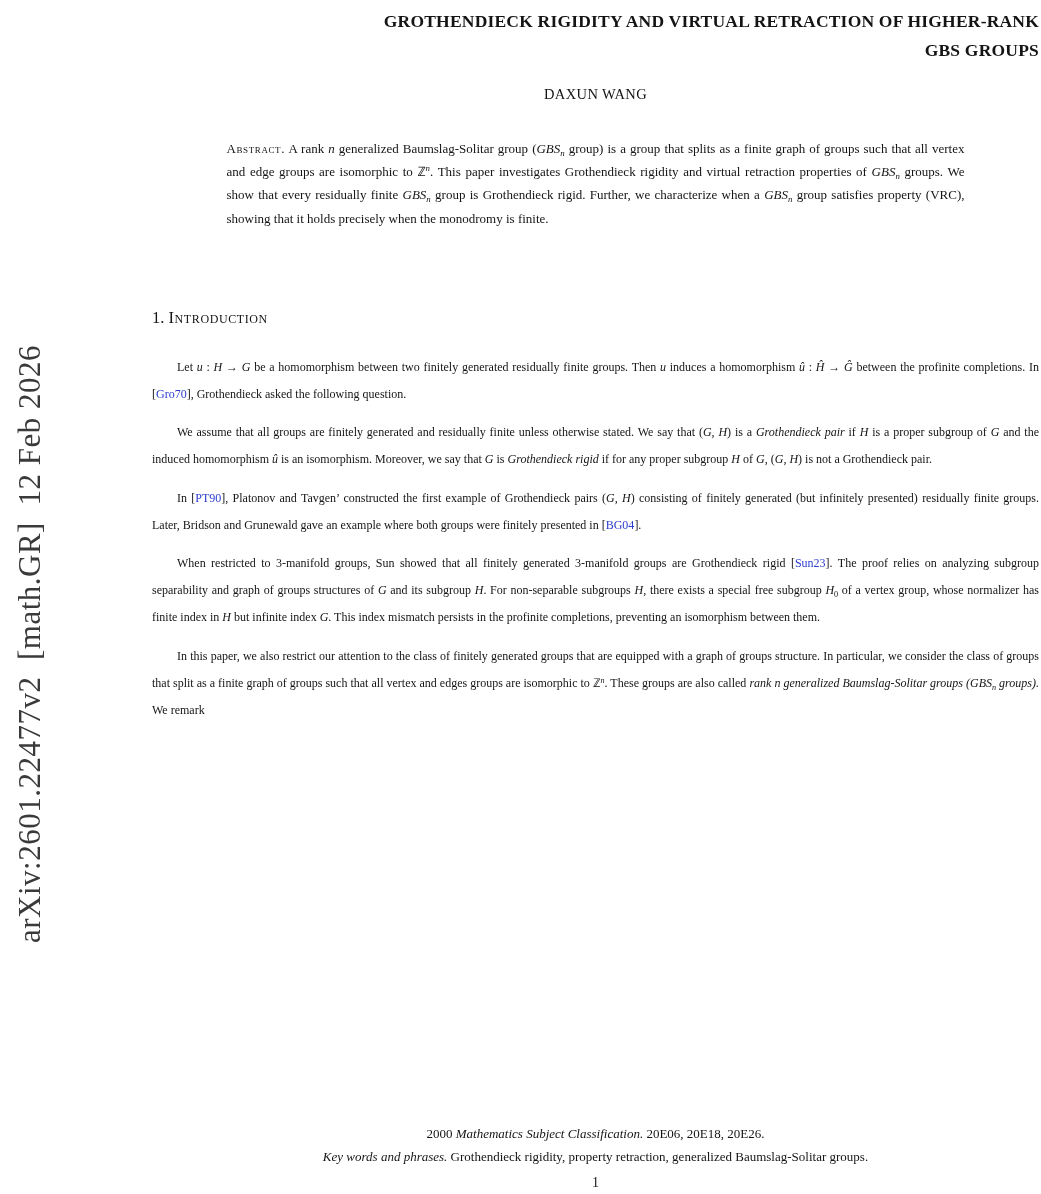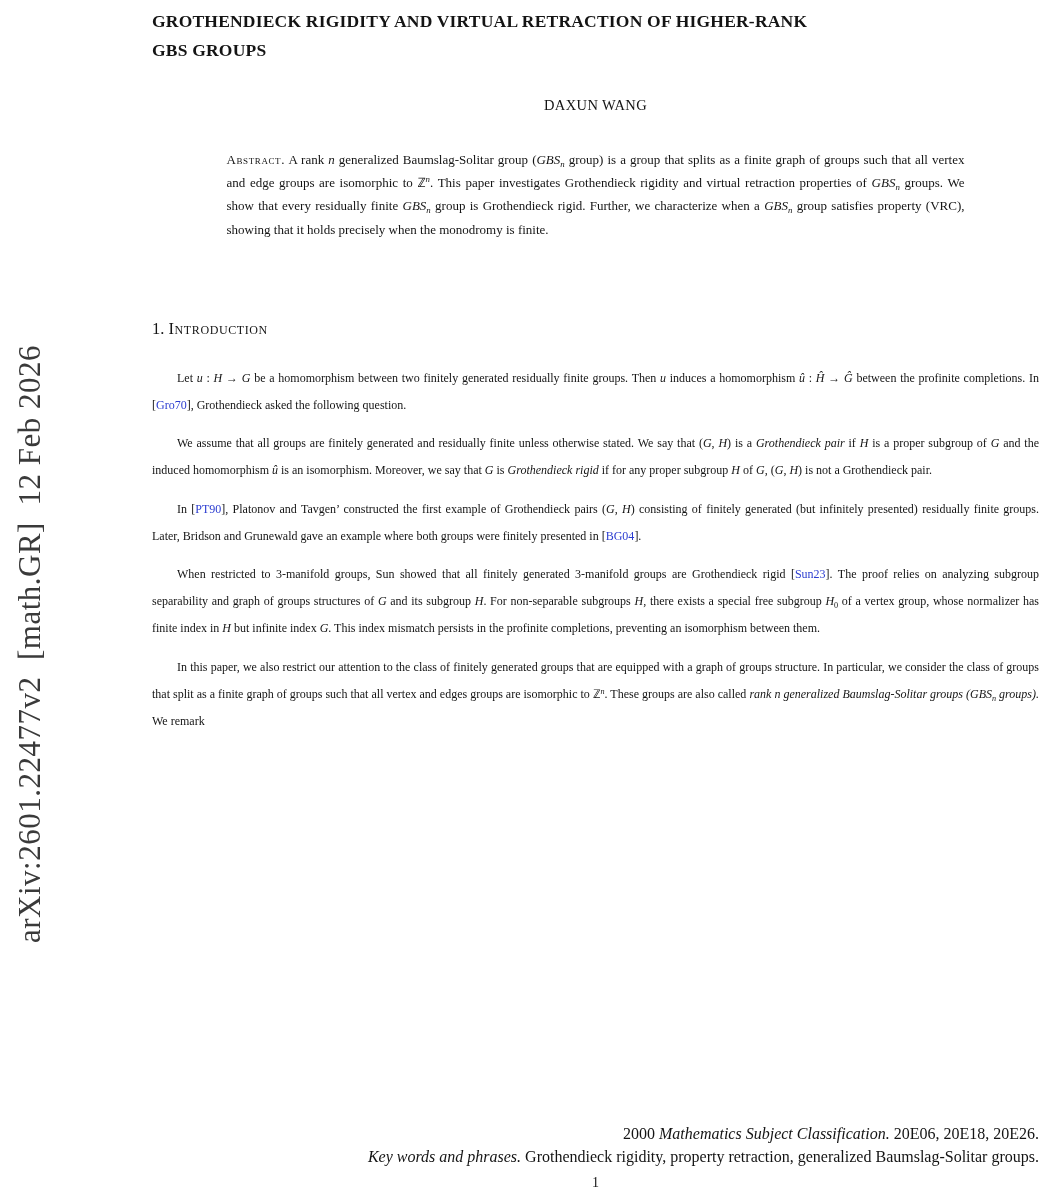--- a/index.html
+++ b/index.html
@@ -8,28 +8,28 @@
     position:relative;
     width:1041px; height:1194px;
     background:#ffffff;
     font-family:"Liberation Serif", serif;
     color:#141414;
     overflow:hidden;
   }
   .content { position:absolute; left:152px; top:0; width:887px; }
   .title {
     margin-top:7px;
-    text-align:left;
+    text-align:right;
     font-weight:bold;
     font-size:17.5px;
     line-height:29px;
     letter-spacing:0.2px;
   }
   .author {
-    margin-top:32px;
+    margin-top:21px;
     text-align:center;
     font-size:14.5px;
     letter-spacing:0.4px;
   }
   .abstract {
     margin:34px auto 0;
     width:738px;
     font-size:13px;
     line-height:23.2px;
     text-align:justify;
@@ -43,21 +43,21 @@
   .paras {
     margin-top:26px;
     font-size:12px;
     line-height:27.2px;
     text-align:justify;
   }
   p.body-para { margin:0 0 11px; text-indent:25px; }
   p.question  { margin:15px 0 20px; text-indent:0; }
   .footnotes {
     position:absolute; left:152px; bottom:26px; width:887px;
-    font-size:16px; line-height:23px; text-align:right;
+    font-size:13px; line-height:23px; text-align:center;
   }
   .pagenum {
     position:absolute; bottom:3px; left:152px; width:887px;
     text-align:center; font-size:14px;
   }
   .arxiv-stamp {
     position:absolute;
     left:12px; top:943px;
     transform:rotate(-90deg);
     transform-origin:0 0;

